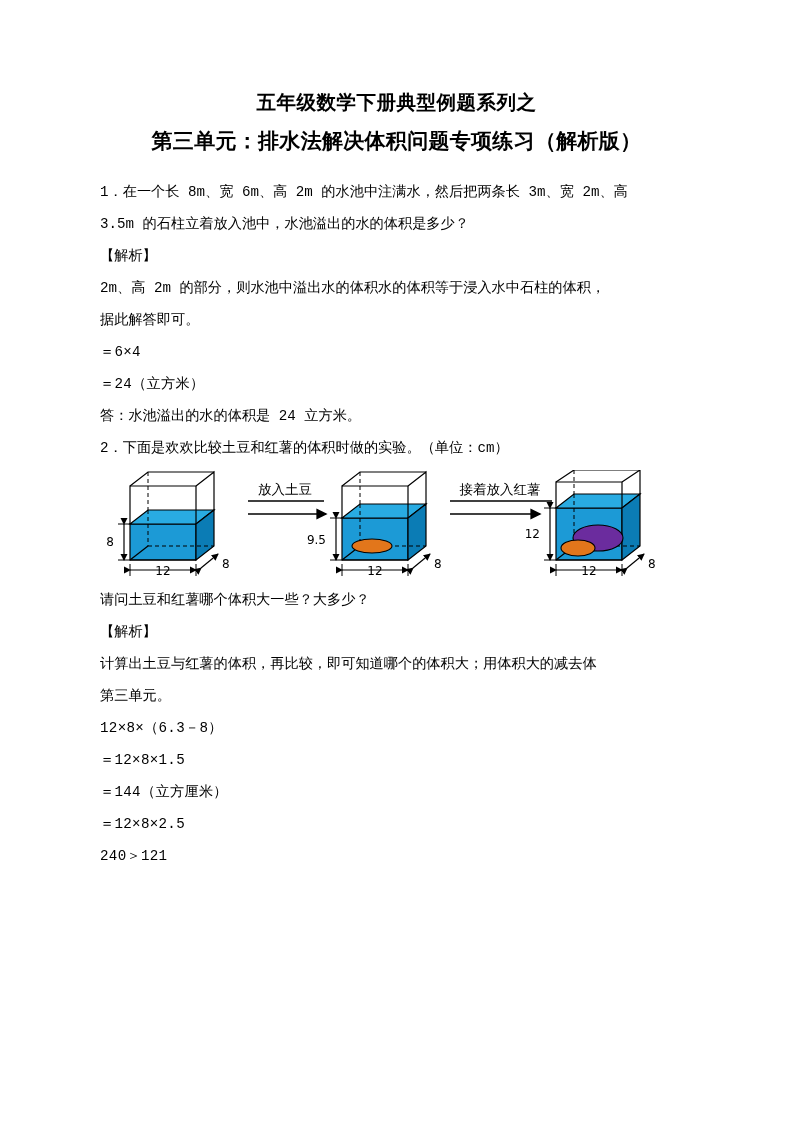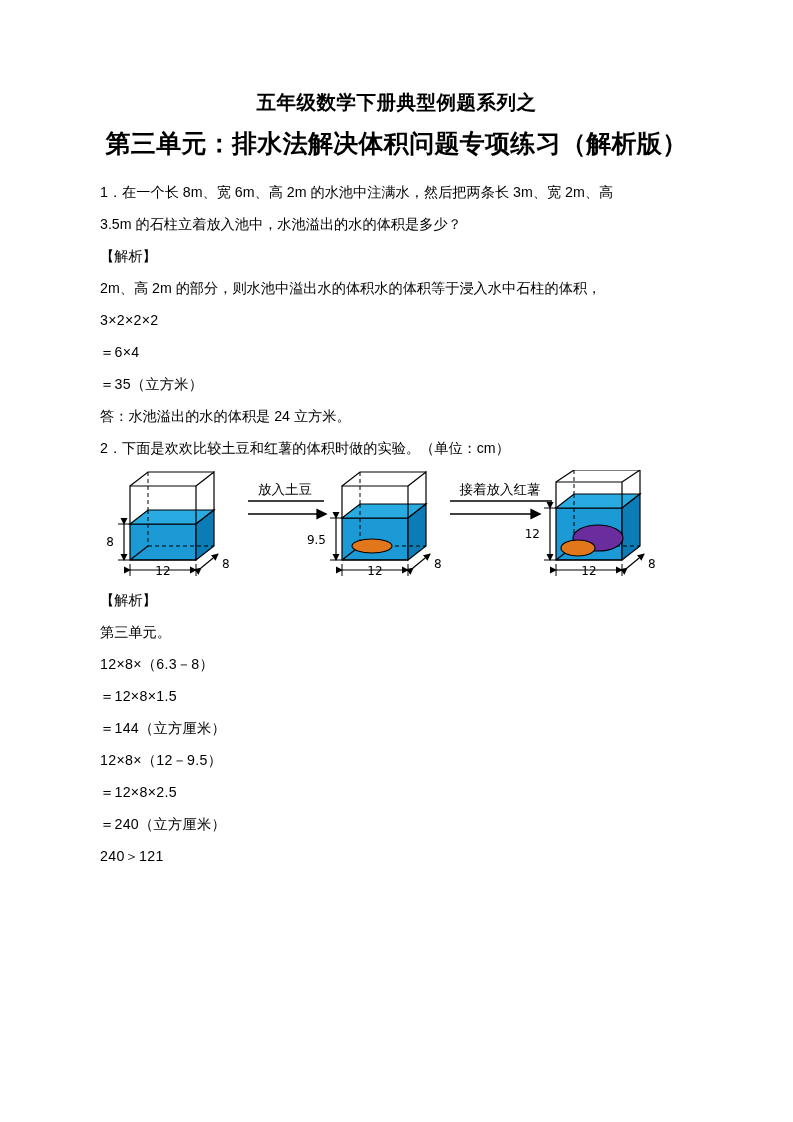--- a/index.html
+++ b/index.html
@@ -29,33 +29,33 @@
   }
   .title-line-1 {
     font-family: "DejaVu Sans", "Liberation Sans", sans-serif;
     font-weight: bold;
     font-size: 19.5px;
     letter-spacing: 0.5px;
     line-height: 30px;
     white-space: nowrap;
   }
   .title-line-2 {
-    font-family: Liberation Sans, sans-serif;
+    font-family: Liberation Mono, monospace;
     font-weight: bold;
-    font-size: 25px;
+    font-size: 21px;
     letter-spacing: 0.3px;
     line-height: 38px;
     margin-top: 6px;
     white-space: nowrap;
   }
   .body-area {
     padding-top: 14px;
   }
   .ln {
-    font-family: Liberation Sans, sans-serif;
+    font-family: Liberation Mono, monospace;
     font-size: 14.2px;
     line-height: 32px;
     color: #000;
     white-space: nowrap;
     letter-spacing: 0px;
   }
   .ln.math {
     font-size: 14.2px;
     letter-spacing: 0.3px;
   }
@@ -80,23 +80,23 @@
     <div class="title-line-1">五年级数学下册典型例题系列之</div>
     <div class="title-line-2">第三单元：排水法解决体积问题专项练习（解析版）</div>
   </div>
 
   <div class="body-area">
 
     <div class="ln">1．在一个长 8m、宽 6m、高 2m 的水池中注满水，然后把两条长 3m、宽 2m、高</div>
     <div class="ln">3.5m 的石柱立着放入池中，水池溢出的水的体积是多少？</div>
     <div class="ln">【解析】</div>
     <div class="ln">2m、高 2m 的部分，则水池中溢出水的体积水的体积等于浸入水中石柱的体积，</div>
-    <div class="ln math">3×2×2×2</div>
+    <div class="ln">据此解答即可。</div>
     <div class="ln math">＝6×4</div>
-    <div class="ln math">＝35（立方米）</div>
+    <div class="ln math">＝24（立方米）</div>
     <div class="ln">答：水池溢出的水的体积是 24 立方米。</div>
 
     <div class="ln">2．下面是欢欢比较土豆和红薯的体积时做的实验。（单位：cm）</div>
 
     <div class="figure">
       <svg width="593" height="112" viewBox="0 0 593 112" xmlns="http://www.w3.org/2000/svg">
         <defs>
           <marker id="ah" markerWidth="7" markerHeight="7" refX="6" refY="3.5" orient="auto">
             <path d="M0,0 L7,3.5 L0,7 z" fill="#000"></path>
           </marker>
@@ -204,24 +204,24 @@
           <line x1="456" y1="94" x2="456" y2="106" stroke="#000" stroke-width="1"></line>
           <line x1="522" y1="94" x2="522" y2="106" stroke="#000" stroke-width="1"></line>
           <text x="489" y="105" font-family="DejaVu Sans, Liberation Sans, sans-serif" font-size="12" text-anchor="middle">12</text>
 
           <line x1="527" y1="98" x2="544" y2="84" stroke="#000" stroke-width="1.2" marker-start="url(#ahs)" marker-end="url(#ahs)"></line>
           <text x="548" y="98" font-family="DejaVu Sans, Liberation Sans, sans-serif" font-size="12">8</text>
         </g>
       </svg>
     </div>
 
+    <div class="ln">请问土豆和红薯哪个体积大一些？大多少？</div>
     <div class="ln">【解析】</div>
+    <div class="ln">计算出土豆与红薯的体积，再比较，即可知道哪个的体积大；用体积大的减去体</div>
     <div class="ln">第三单元。</div>
     <div class="ln math">12×8×（6.3－8）</div>
     <div class="ln math">＝12×8×1.5</div>
     <div class="ln math">＝144（立方厘米）</div>
-    <div class="ln math">12×8×（12－9.5）</div>
     <div class="ln math">＝12×8×2.5</div>
-    <div class="ln math">＝240（立方厘米）</div>
     <div class="ln math">240＞121</div>
 
   </div>
 </div>
 
 </body></html>

